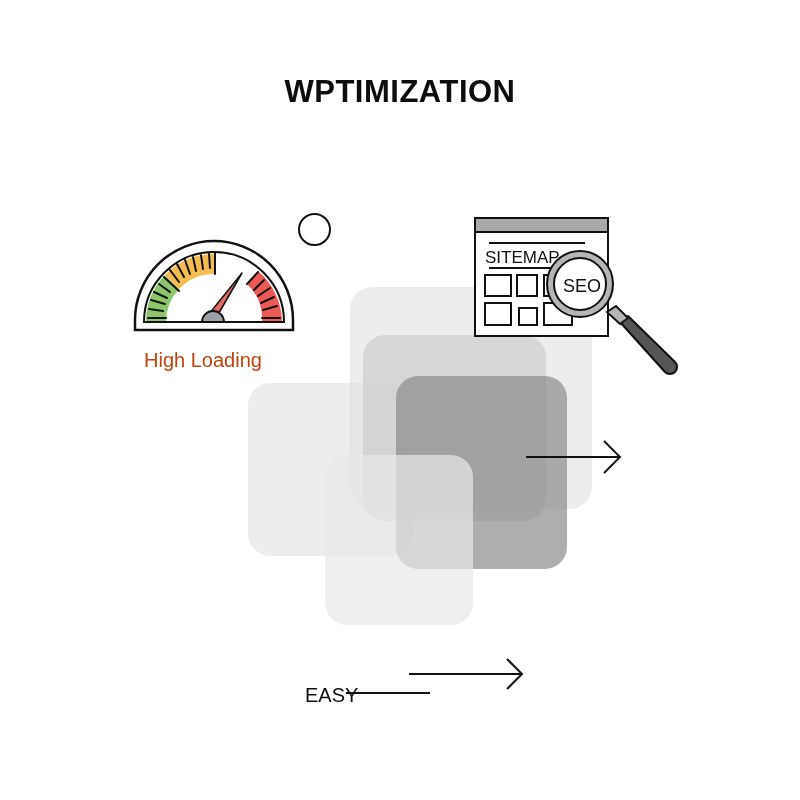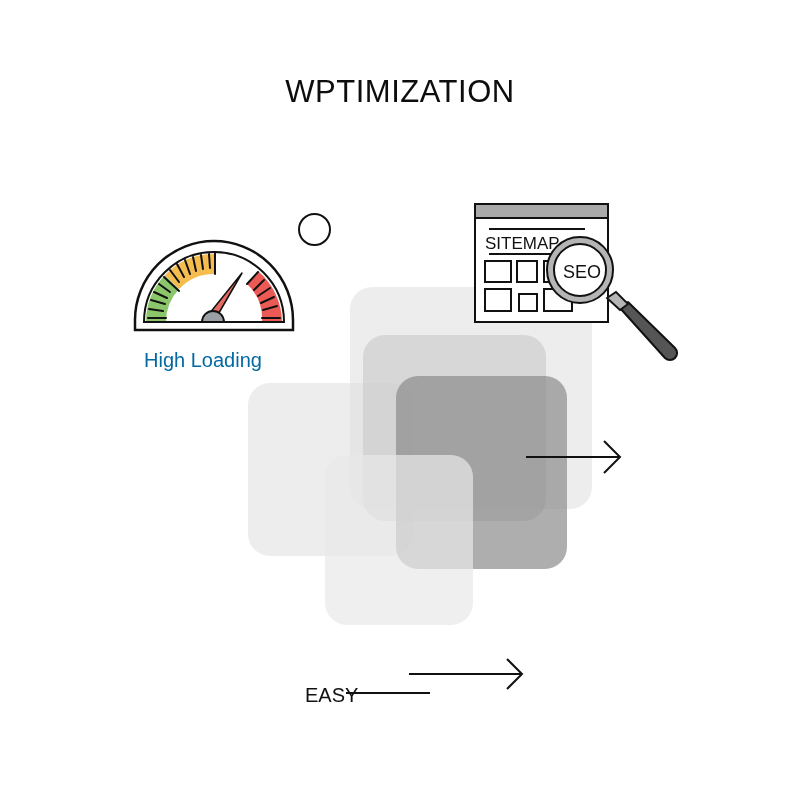--- a/index.html
+++ b/index.html
@@ -4,31 +4,31 @@
 <style>
   html, body { margin: 0; padding: 0; }
   body {
     width: 800px; height: 800px; position: relative; overflow: hidden;
     background: #ffffff;
     font-family: "Liberation Sans", "DejaVu Sans", sans-serif;
     color: #111111;
   }
   .title {
     position: absolute; left: 0; top: 74px; width: 800px; text-align: center;
-    font-size: 31px; font-weight: normal; letter-spacing: 0.5px; color: #0d0d0d;
+    font-size: 31px; font-weight: bold; letter-spacing: 0.5px; color: #0d0d0d;
   }
   .circle {
     position: absolute; left: 298px; top: 213px; width: 33px; height: 33px;
     border: 2.5px solid #111; border-radius: 50%; box-sizing: border-box;
   }
   .gauge { position: absolute; left: 132px; top: 238px; }
   .gauge-label {
-    position: absolute; left: 144px; top: 349px; font-size: 20px; color: #0369a1;
+    position: absolute; left: 144px; top: 349px; font-size: 20px; color: #c2410c;
   }
-  .sitemap { position: absolute; left: 470px; top: 198px; }
+  .sitemap { position: absolute; left: 470px; top: 212px; }
   .squares { position: absolute; left: 0; top: 0; width: 800px; height: 800px; }
   .sq { position: absolute; border-radius: 22px; }
   .arrow { position: absolute; }
   .easy {
     position: absolute; left: 285px; top: 684px; font-size: 20px; color: #111; margin-left: 20px;
   }
 </style>
 </head>
 <body>
 

